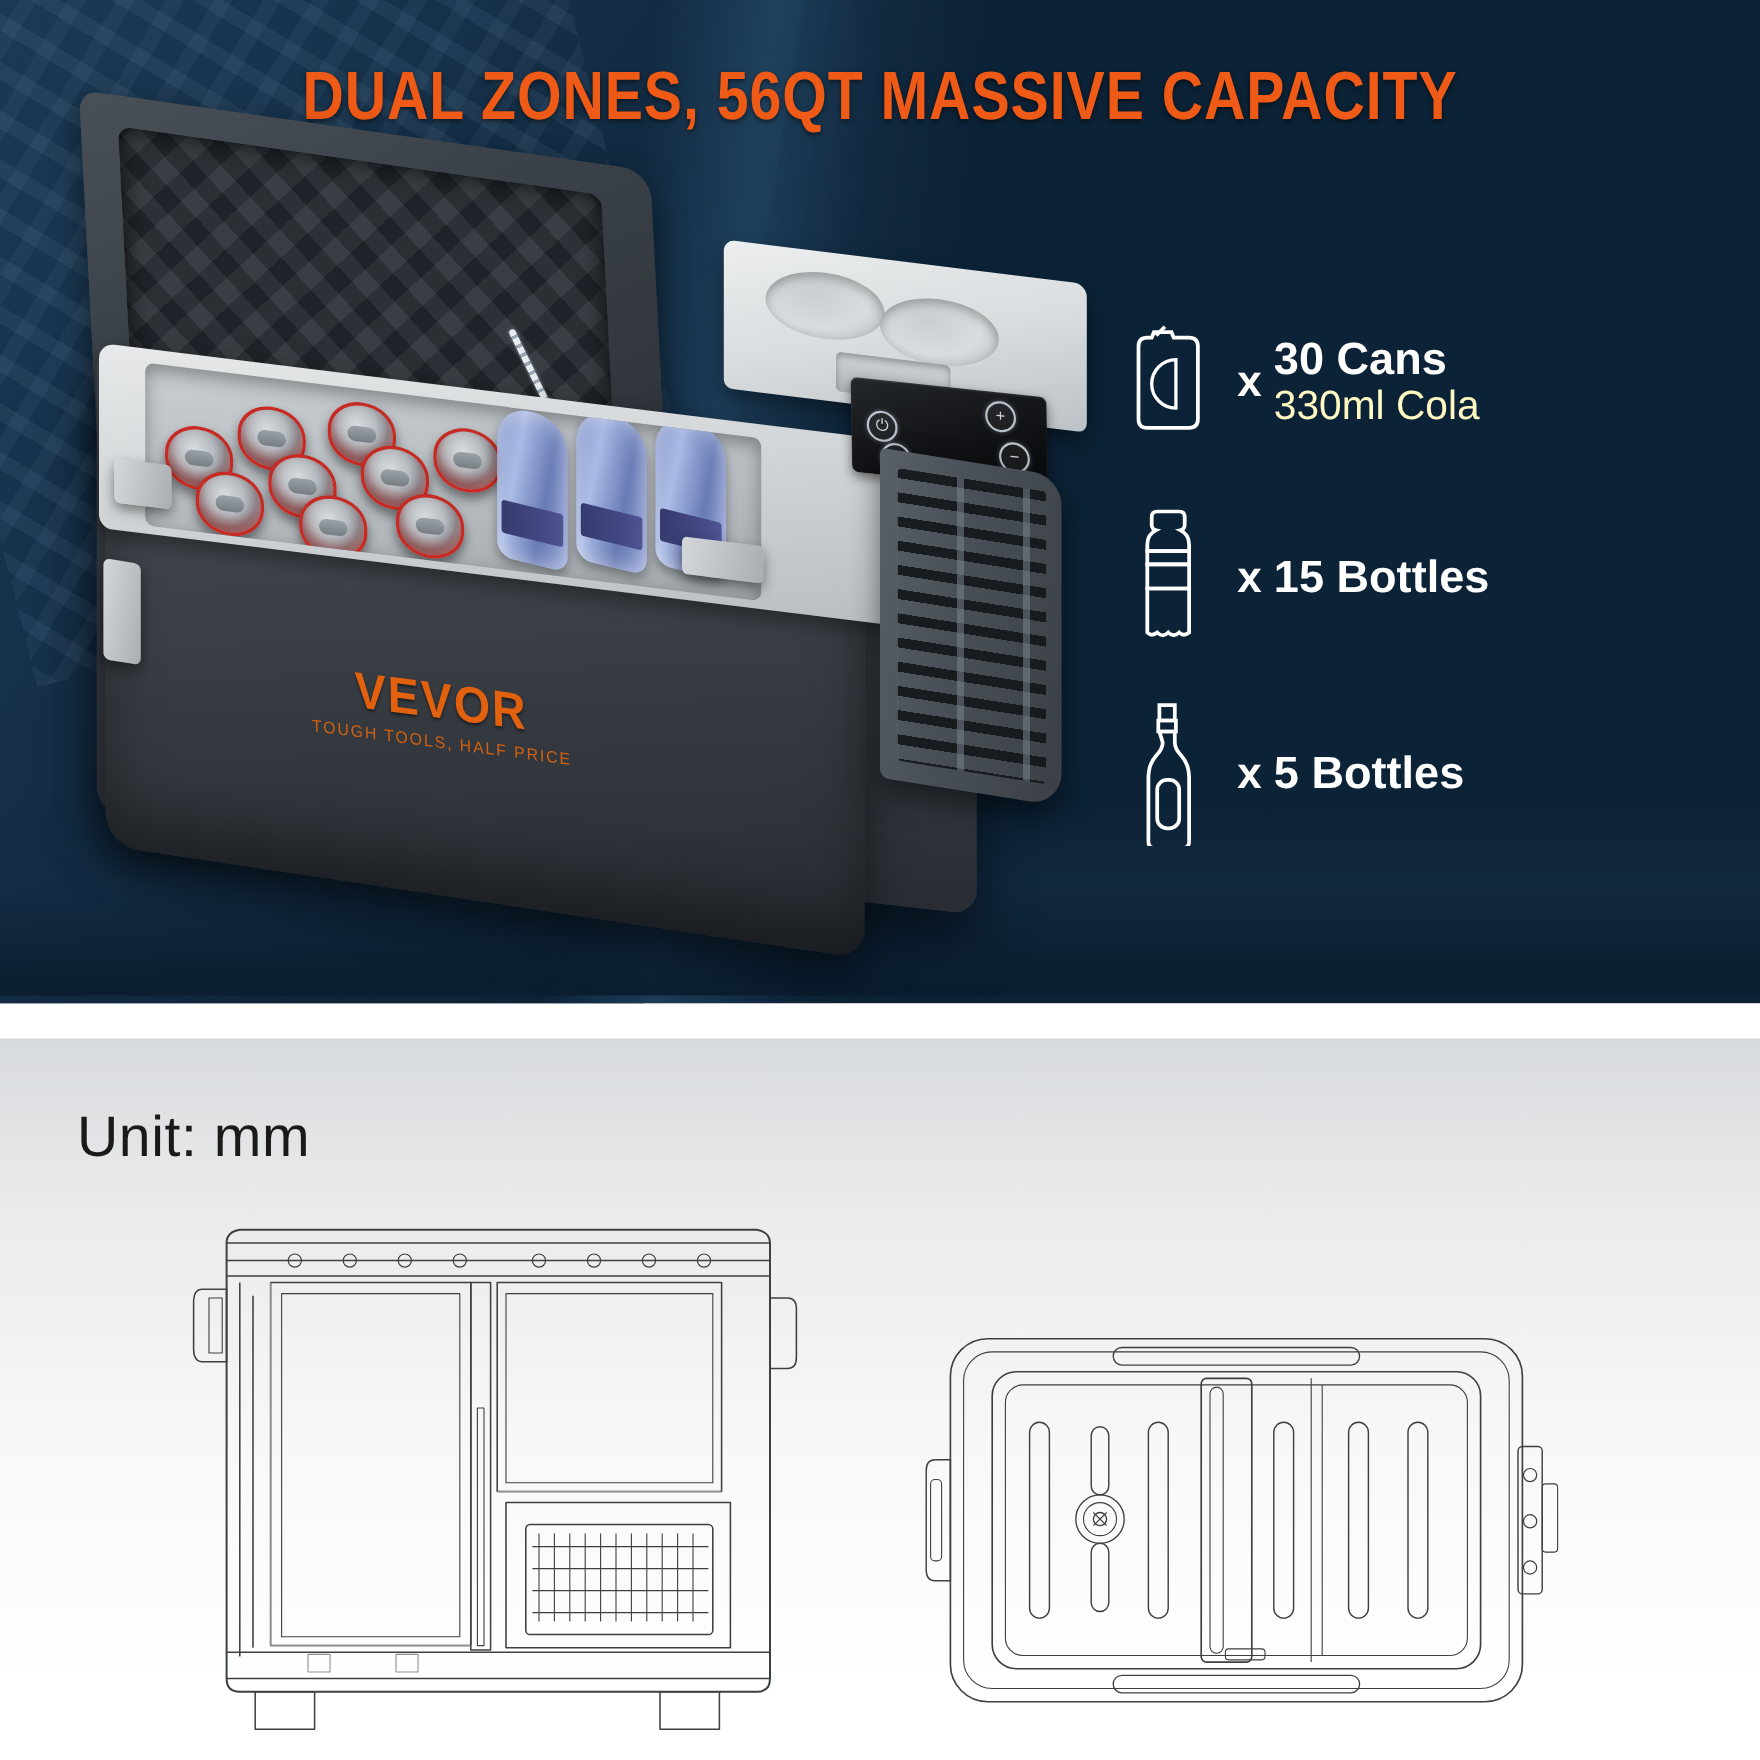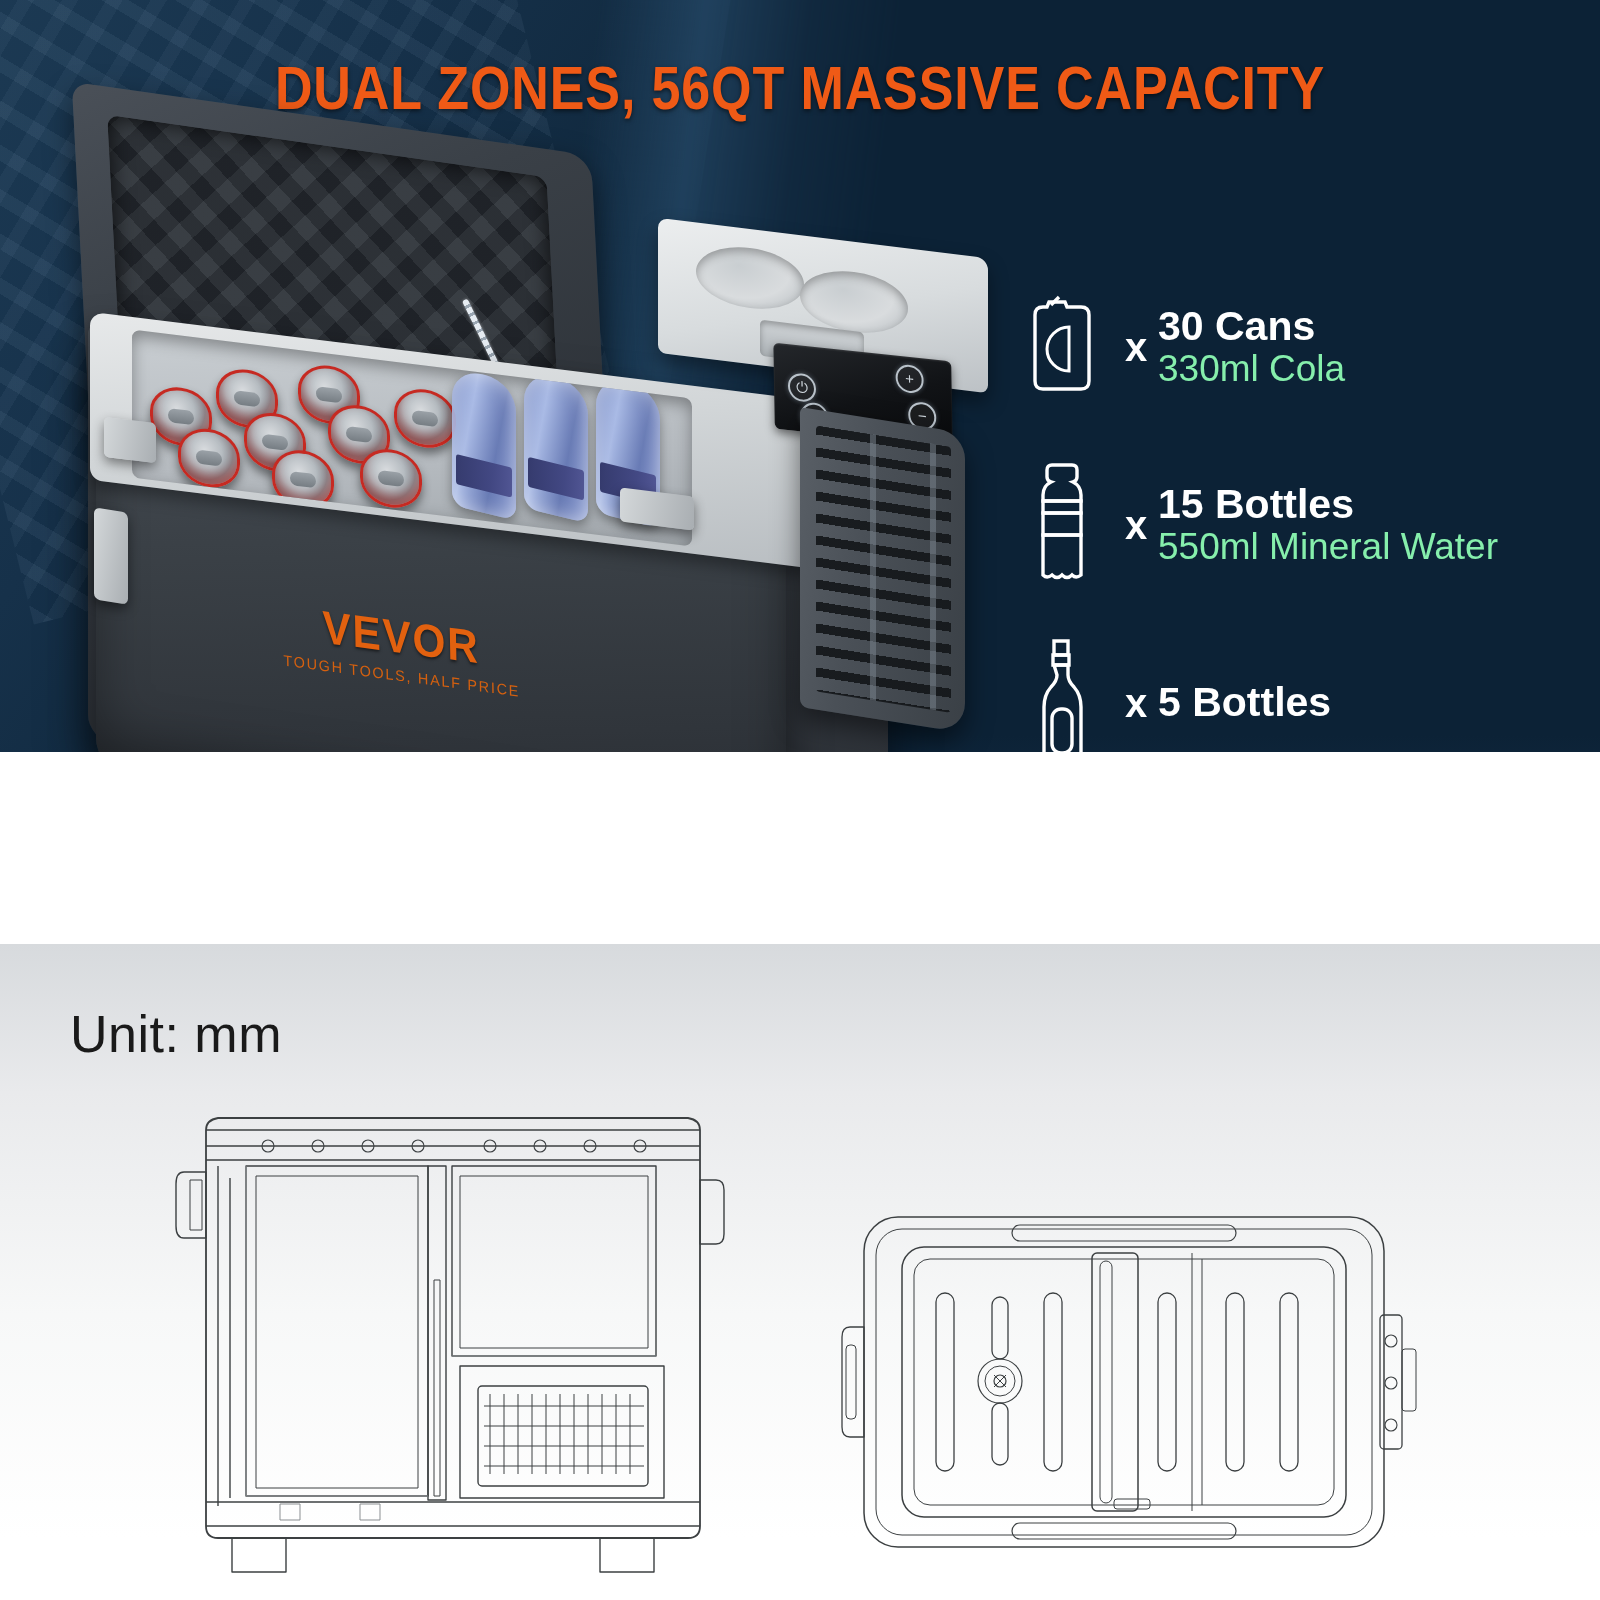--- a/index.html
+++ b/index.html
@@ -6,21 +6,21 @@
   html,body { width:1600px; height:1600px; }
   body {
     font-family:"Liberation Sans", sans-serif;
     background:#ffffff;
     overflow:hidden;
     position:relative;
   }
 
   
   #hero {
-    position:absolute; left:0; top:0; width:1600px; height:752px;
+    position:absolute; left:0; top:0; width:1600px; height:912px;
     background:#0c2236;
     overflow:hidden;
   }
   
   .bg-wash-a{
     position:absolute; left:-120px; top:-80px; width:780px; height:1050px;
     background:linear-gradient(118deg,#1d3b55 0%,#16314a 38%,#0e2539 74%,#0b2034 100%);
     transform:skewX(-9deg);
   }
   .bg-wash-b{
@@ -251,21 +251,21 @@
   #capacity{
     position:absolute; left:1010px; top:258px; width:570px;
   }
   .cap-row{ display:flex; align-items:center; height:178px; }
   .cap-icon{ width:104px; flex:0 0 104px; display:flex; align-items:center; justify-content:center;}
   .cap-x{
     color:#ffffff; font-size:40px; font-weight:bold; width:44px; flex:0 0 44px;
     text-align:center;
   }
   .cap-text .cap-title{ color:#ffffff; font-size:41px; font-weight:bold; line-height:1.06; }
-  .cap-text .cap-sub{ color:#86efac; font-size:37px; line-height:1.12; white-space:nowrap;}
+  .cap-text .cap-sub{ color:#fef9c3; font-size:37px; line-height:1.12; white-space:nowrap;}
 
   
   #dims{
     position:absolute; left:0; top:944px; width:1600px; height:824px;
     background:linear-gradient(180deg,#d7dadd 0%,#e9eaec 18%,#f7f8f8 45%,#ffffff 72%,#ffffff 100%);
   }
   #unit-label{
     position:absolute; left:70px; top:960px;
     font-size:52px; color:#1a1a1a; letter-spacing:.5px;
   }
@@ -369,21 +369,20 @@
         <svg width="64" height="128" viewBox="0 0 64 128" fill="none" stroke="#ffffff" stroke-width="3.4">
           <path d="M22 4 h20 q5 0 5 5 v7 q0 4-4 5 q8 4 8 13 v6 H13 v-6 q0-9 8-13 q-4-1-4-5 V9 q0-5 5-5 Z"></path>
           <path d="M13 40 h38 v12 H13 Z"></path>
           <path d="M13 52 h38 v22 H13 Z"></path>
           <path d="M13 74 h38 v40 q-5 4-9 0 q-5 5-10 0 q-5 5-10 0 q-5 4-9 0 Z"></path>
         </svg>
       </div>
       <div class="cap-x">x</div>
       <div class="cap-text">
         <div class="cap-title">15 Bottles</div>
-        <div class="cap-sub">550ml Mineral Water</div>
       </div>
     </div>
 
     <div class="cap-row">
       <div class="cap-icon">
         <svg width="60" height="132" viewBox="0 0 60 132" fill="none" stroke="#ffffff" stroke-width="3.4">
           <path d="M22 4 h14 v14 H22 Z"></path>
           <path d="M21 18 h16 v10 H21 Z"></path>
           <path d="M22 28 h14 v10 q0 6 6 12 q7 8 7 20 v58 q0 6-6 6 H18 q-6 0-6-6 V70 q0-12 7-20 q6-6 6-12 Z"></path>
           <rect x="20" y="72" width="20" height="44" rx="9"></rect>

